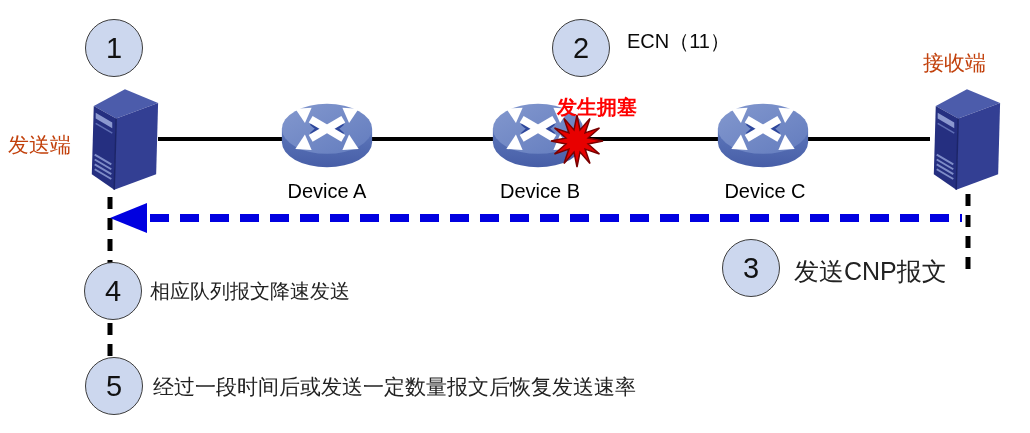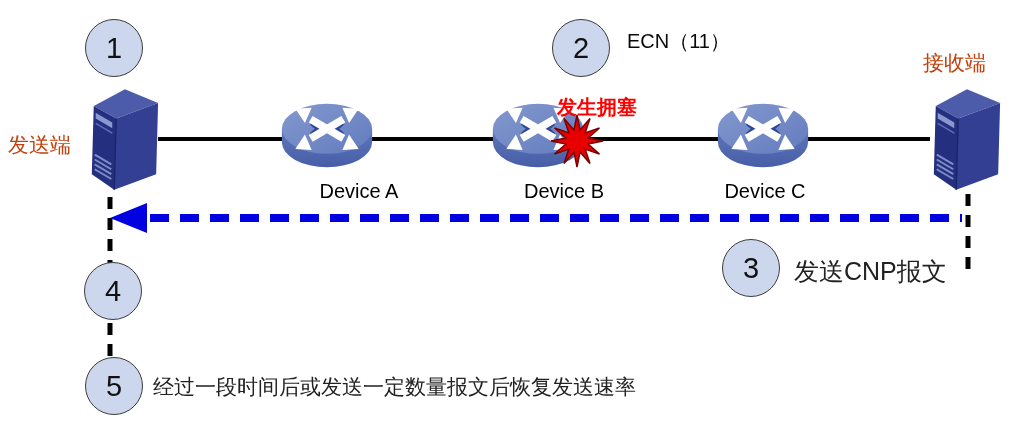--- a/index.html
+++ b/index.html
@@ -95,32 +95,33 @@
   <div class="step-circle" style="left:552px;top:19px;">
     <span>2</span>
   </div>
   <div class="txt ecn-label" style="left:627px;top:28px;">ECN（11）</div>
 
   <div class="txt endpoint-label" style="left:8px;top:131px;">发送端</div>
   <div class="txt endpoint-label" style="left:923px;top:49px;">接收端</div>
 
   <div class="txt congestion" style="left:557px;top:94px;">发生拥塞</div>
 
-  <div class="txt device-label" style="left:327px;top:180px;margin-left:32px;">Device A</div>
-  <div class="txt device-label" style="left:564px;top:180px;text-align:center;">Device B</div>
+  <div class="txt device-label" style="left:327px;top:180px;">Device A</div>
+  <div class="txt device-label" style="left:540px;top:180px;text-align:center;">Device B</div>
   <div class="txt device-label" style="left:765px;top:180px;">Device C</div>
 
   <div class="step-circle" style="left:722px;top:239px;">
     <span>3</span>
   </div>
   <div class="txt cn-label" style="left:794px;top:255px;">发送CNP报文</div>
 
   <div class="step-circle" style="left:84px;top:262px;">
     <span>4</span>
   </div>
+  <div class="txt cn-label" style="left:150px;top:278px;font-size:20px;">相应队列报文降速发送</div>
 
   <div class="step-circle" style="left:85px;top:357px;">
     <span>5</span>
   </div>
   <div class="txt cn-label" style="left:153px;top:373px;font-size:21px;">经过一段时间后或发送一定数量报文后恢复发送速率</div>
 
 
 </div>
 
 </body></html>

